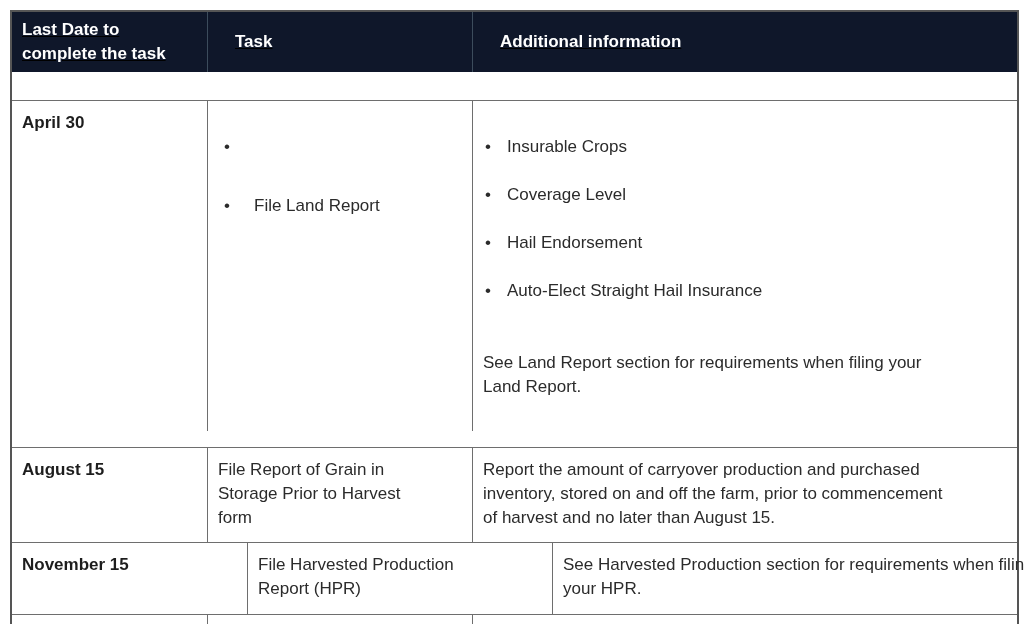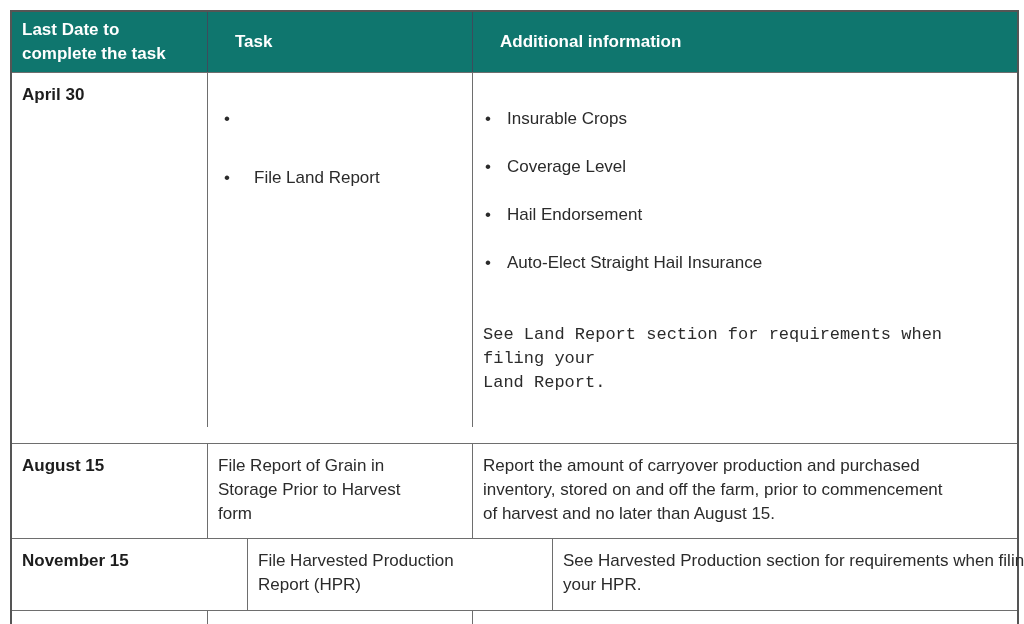--- a/index.html
+++ b/index.html
@@ -35,33 +35,33 @@
     padding: 10px 10px 8px 10px;
     font-size: 17px;
     line-height: 24px;
     color: #2b2b2b;
     white-space: pre-line;
     overflow: hidden;
   }
   .cell + .cell { border-left: 1px solid #6e6e6e; }
 
   
-  .row.hdr { background: #0f766e; min-height: 60px; }
+  .row.hdr { background: #0f172a; min-height: 60px; text-decoration: underline; }
   .row.hdr .cell {
     color: #ffffff;
     font-weight: 700;
     display: flex;
     align-items: center;
     padding-top: 4px;
     padding-bottom: 4px;
   }
   .row.hdr .cell + .cell { border-left-color: #3c4c5c; padding-left: 27px; }
 
   
-  .r1 { min-height: 211px; }
+  .r1 { min-height: 211px; margin-top: 28px; }
   .r2 { min-height: 94px; margin-top: 16px; }
   .r3 { min-height: 71px; gap: 40px; }
   .r4 { min-height: 171px; }
 
   .date { font-weight: 700; color: #1d1d1d; }
 
   
   .li { display: flex; align-items: flex-start; }
   .li .b {
     box-sizing: border-box;
@@ -70,21 +70,21 @@
   }
   .li .t { flex: 1 1 auto; white-space: pre-line; }
 
   
   .task-li .b { width: 36px; padding-left: 6px; }
   .task-li + .task-li { margin-top: 11px; }
 
   
   .info-li .b { width: 24px; padding-left: 2px; }
 
-  .note { margin-top: 24px; white-space: pre-line; font-family: Liberation Mono, monospace; }
+  .note { margin-top: 24px; white-space: pre-line; }
 </style>
 </head>
 <body>
 
 <div class="page">
   <div class="tbl">
 
     <div class="row hdr">
       <div class="cell">Last Date to
 complete the task</div>

